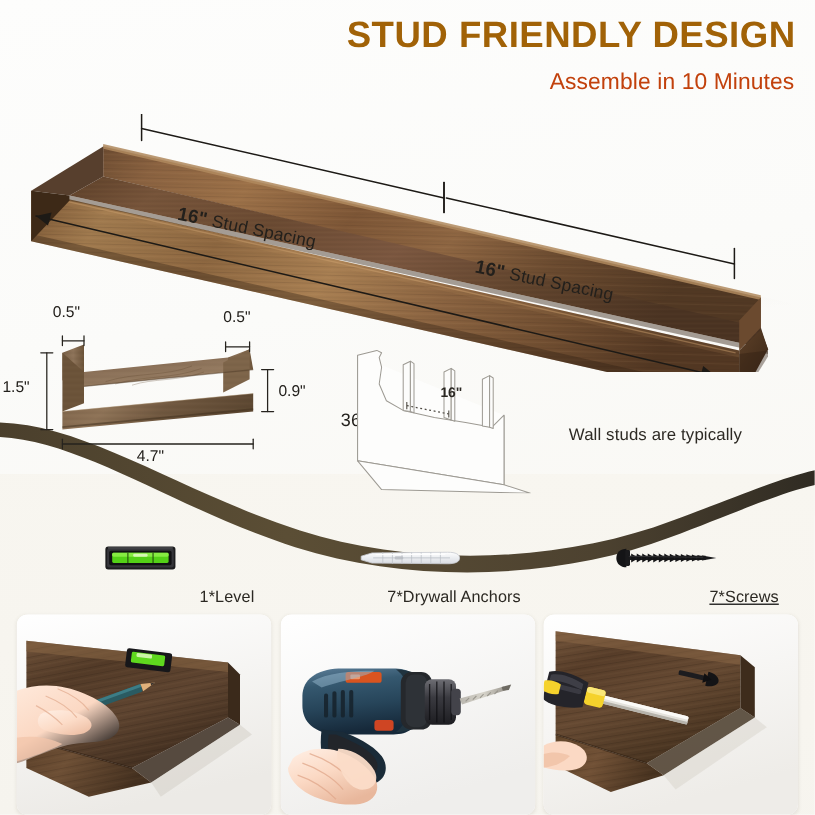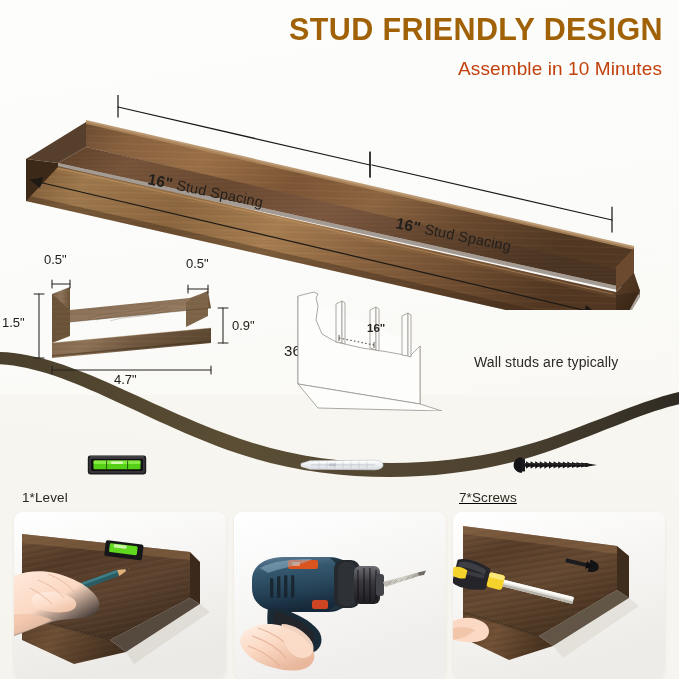--- a/index.html
+++ b/index.html
@@ -55,21 +55,21 @@
   .stud-16 { position:absolute; left:367px; top:322px; font-size:11.5px;
              font-weight:bold; color:#2a2722; }
   .wall-note {
     position:absolute; left:464px; top:352px; width:200px;
     font-size:14px; line-height:1.45; color:#2d2a24; letter-spacing:0.1px;margin-left:10px;
   }
   .wall-note .l2 { display:block; padding-left:8px; }
 
   
   .acc-row { position:absolute; left:0; top:450px; width:679px; height:52px; }
-  .acc { position:absolute; width:190px; text-align:left; }
+  .acc { position:absolute; width:190px; text-align:right; }
   .acc-a { left:22px; }  .acc-b { left:244px; } .acc-c { left:459px;text-decoration:underline; }
   .acc-art { height:30px; display:flex; align-items:center; justify-content:center; }
   .acc-cap { font-size:13.5px; color:#2b2822; margin-top:10px; letter-spacing:0.1px; }
 
   
   .panels { position:absolute; left:0; top:512px; width:679px; height:167px; }
   .panel {
     position:absolute; top:0; width:212px; height:167px;
     border-radius:9px; overflow:hidden; background:#fff;
     box-shadow:0 1px 3px rgba(90,80,60,.10);
@@ -373,20 +373,21 @@
               <path d="M50,6.3 L50,15.6"></path>
             <path d="M58,6.3 L58,15.6"></path>
               <path d="M66,6.2 L66,15.7"></path>
             <path d="M74,6.2 L74,15.7"></path>
           </g>
           <path d="M18,10.9 L82,10.9" stroke="#b9bdc4" stroke-width="0.8" opacity=".85"></path>
           <path d="M20,8.2 L78,7.8" stroke="#ffffff" stroke-width="1.1" opacity=".95"></path>
           <rect x="36" y="9.6" width="7" height="2.6" rx="1" fill="#b6bac1" opacity=".8"></rect>
         </svg>
       </div>
+      <div class="acc-cap">7*Drywall Anchors</div>
     </div>
 
     <div class="acc acc-c">
       <div class="acc-art">
         <svg width="92" height="22" viewBox="0 0 92 22">
 
           <path d="M14,3.2 C9,3.2 5.6,6.4 5.6,11 C5.6,15.6 9,18.8 14,18.8 Z" fill="#141416"></path>
           <rect x="13" y="4.4" width="4" height="13.2" rx="1.2" fill="#1a1a1c"></rect>
 
           <rect x="16" y="9.1" width="64" height="3.6" fill="#1a1a1c"></rect>

